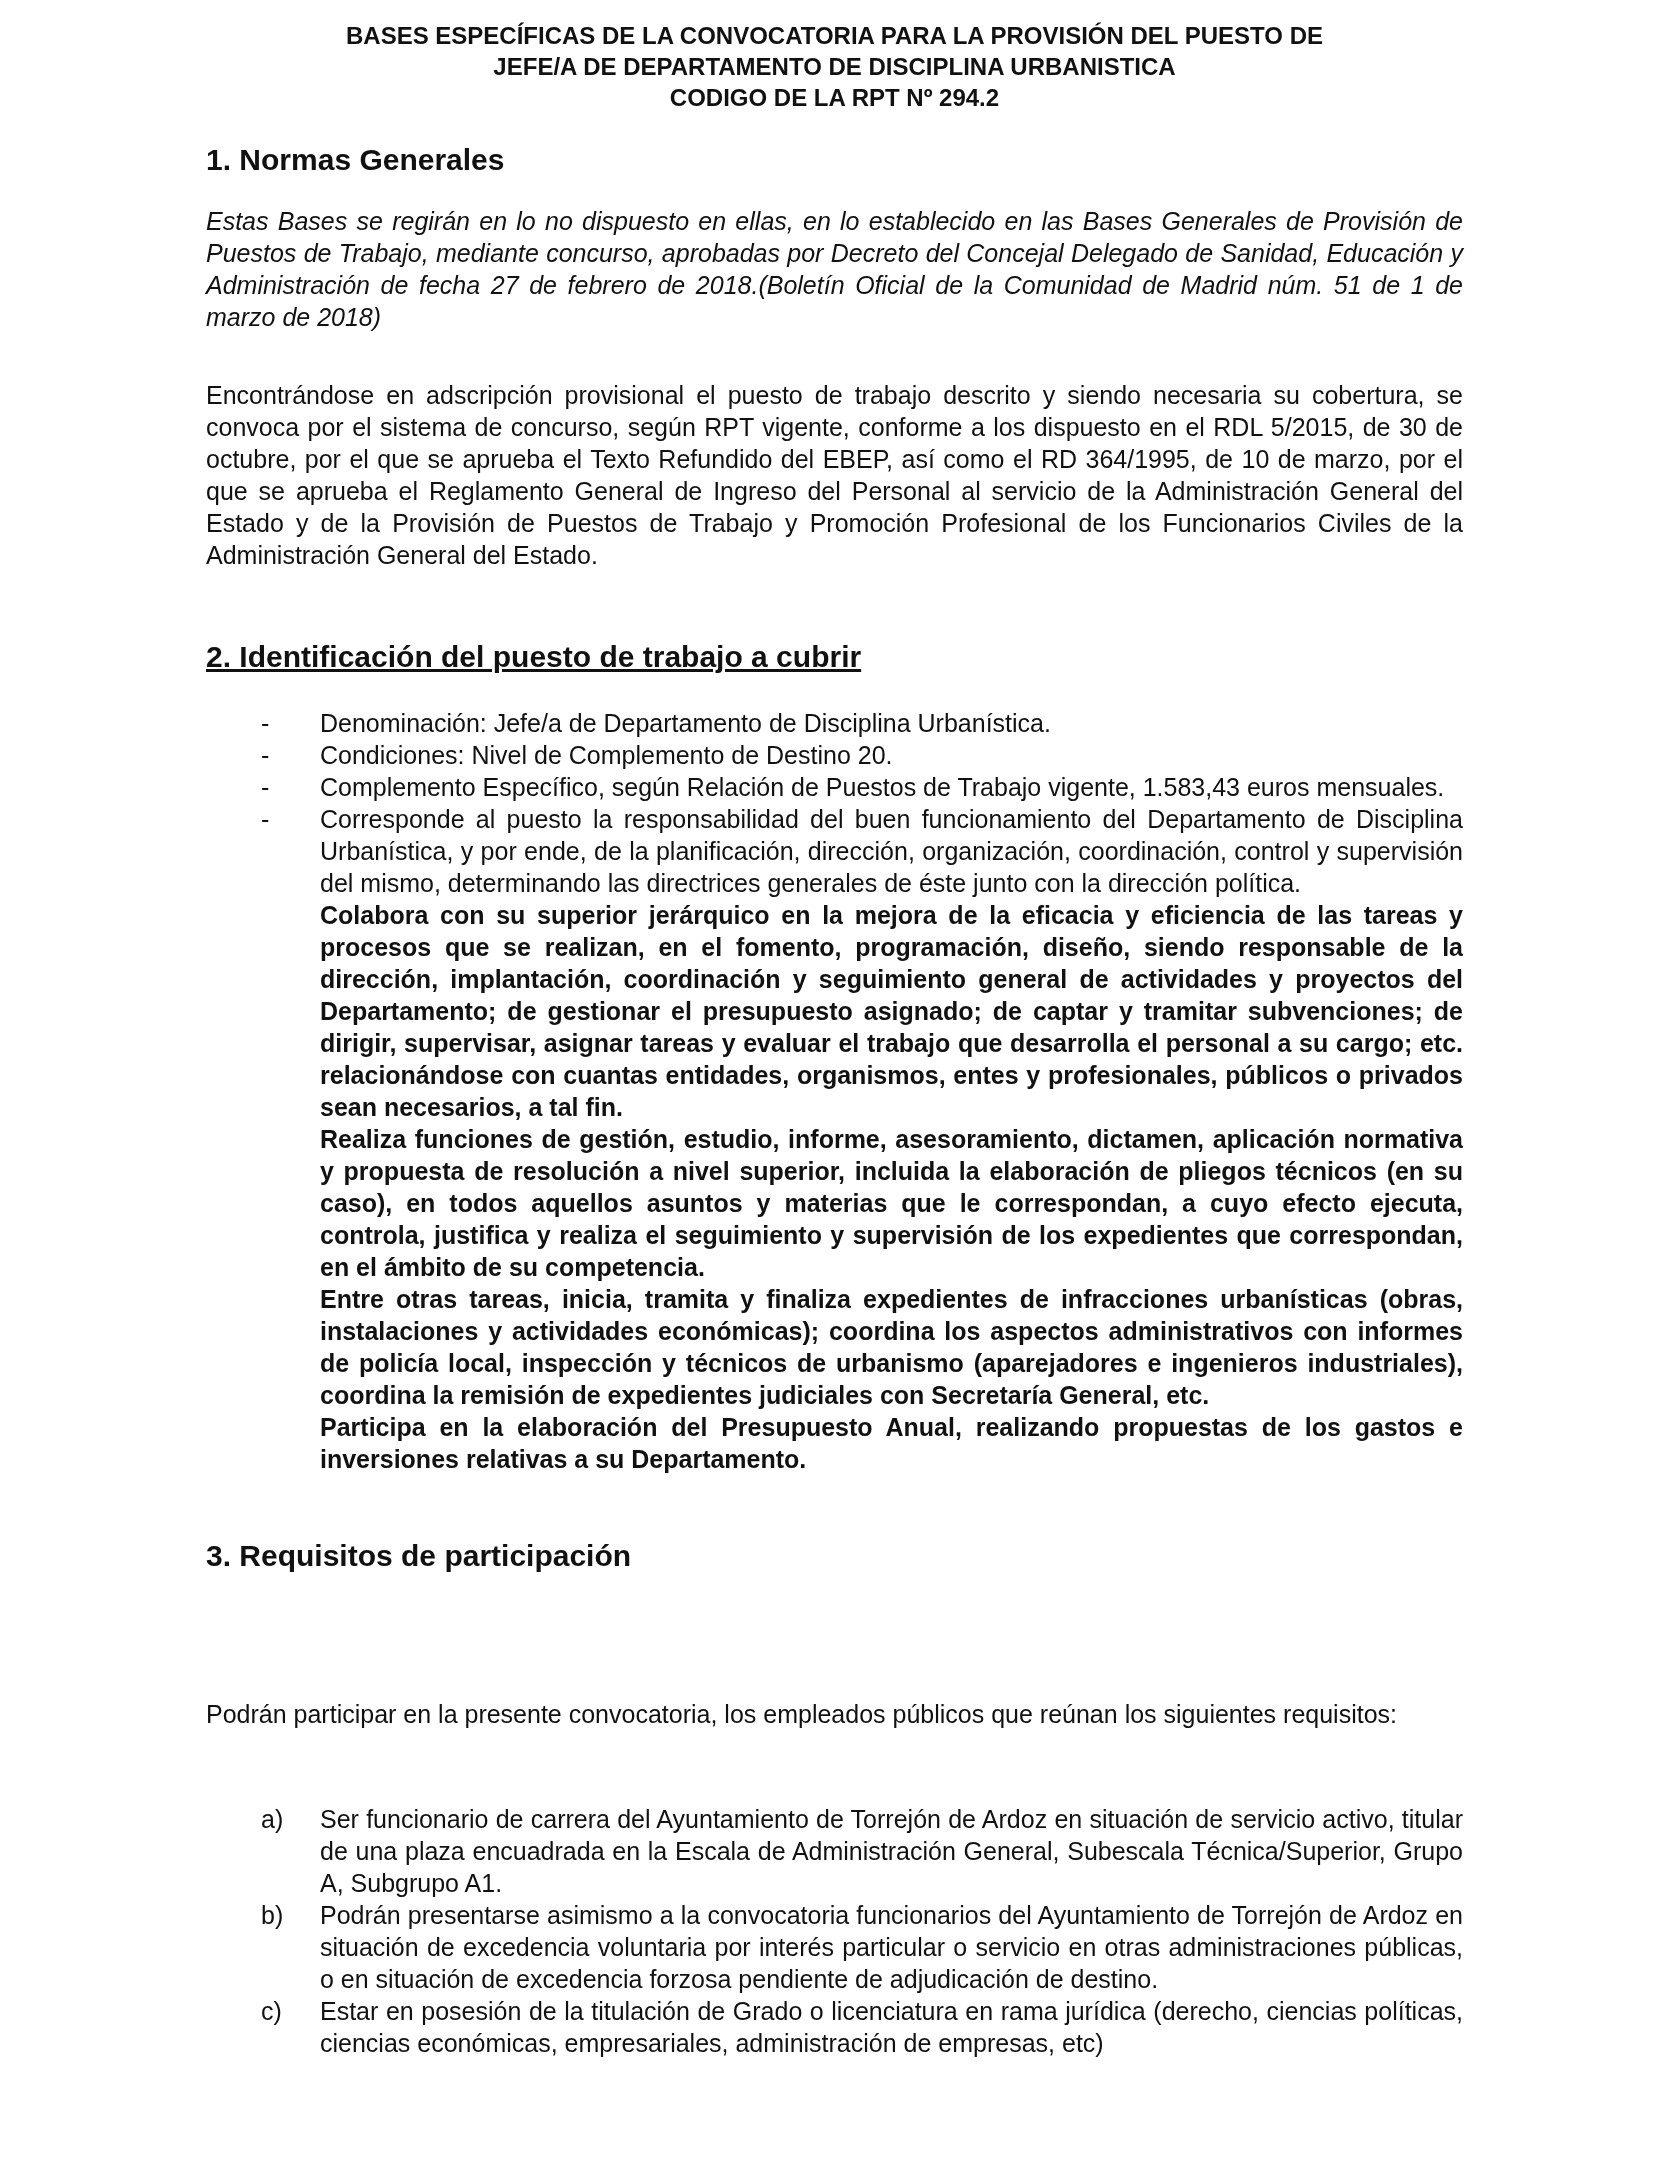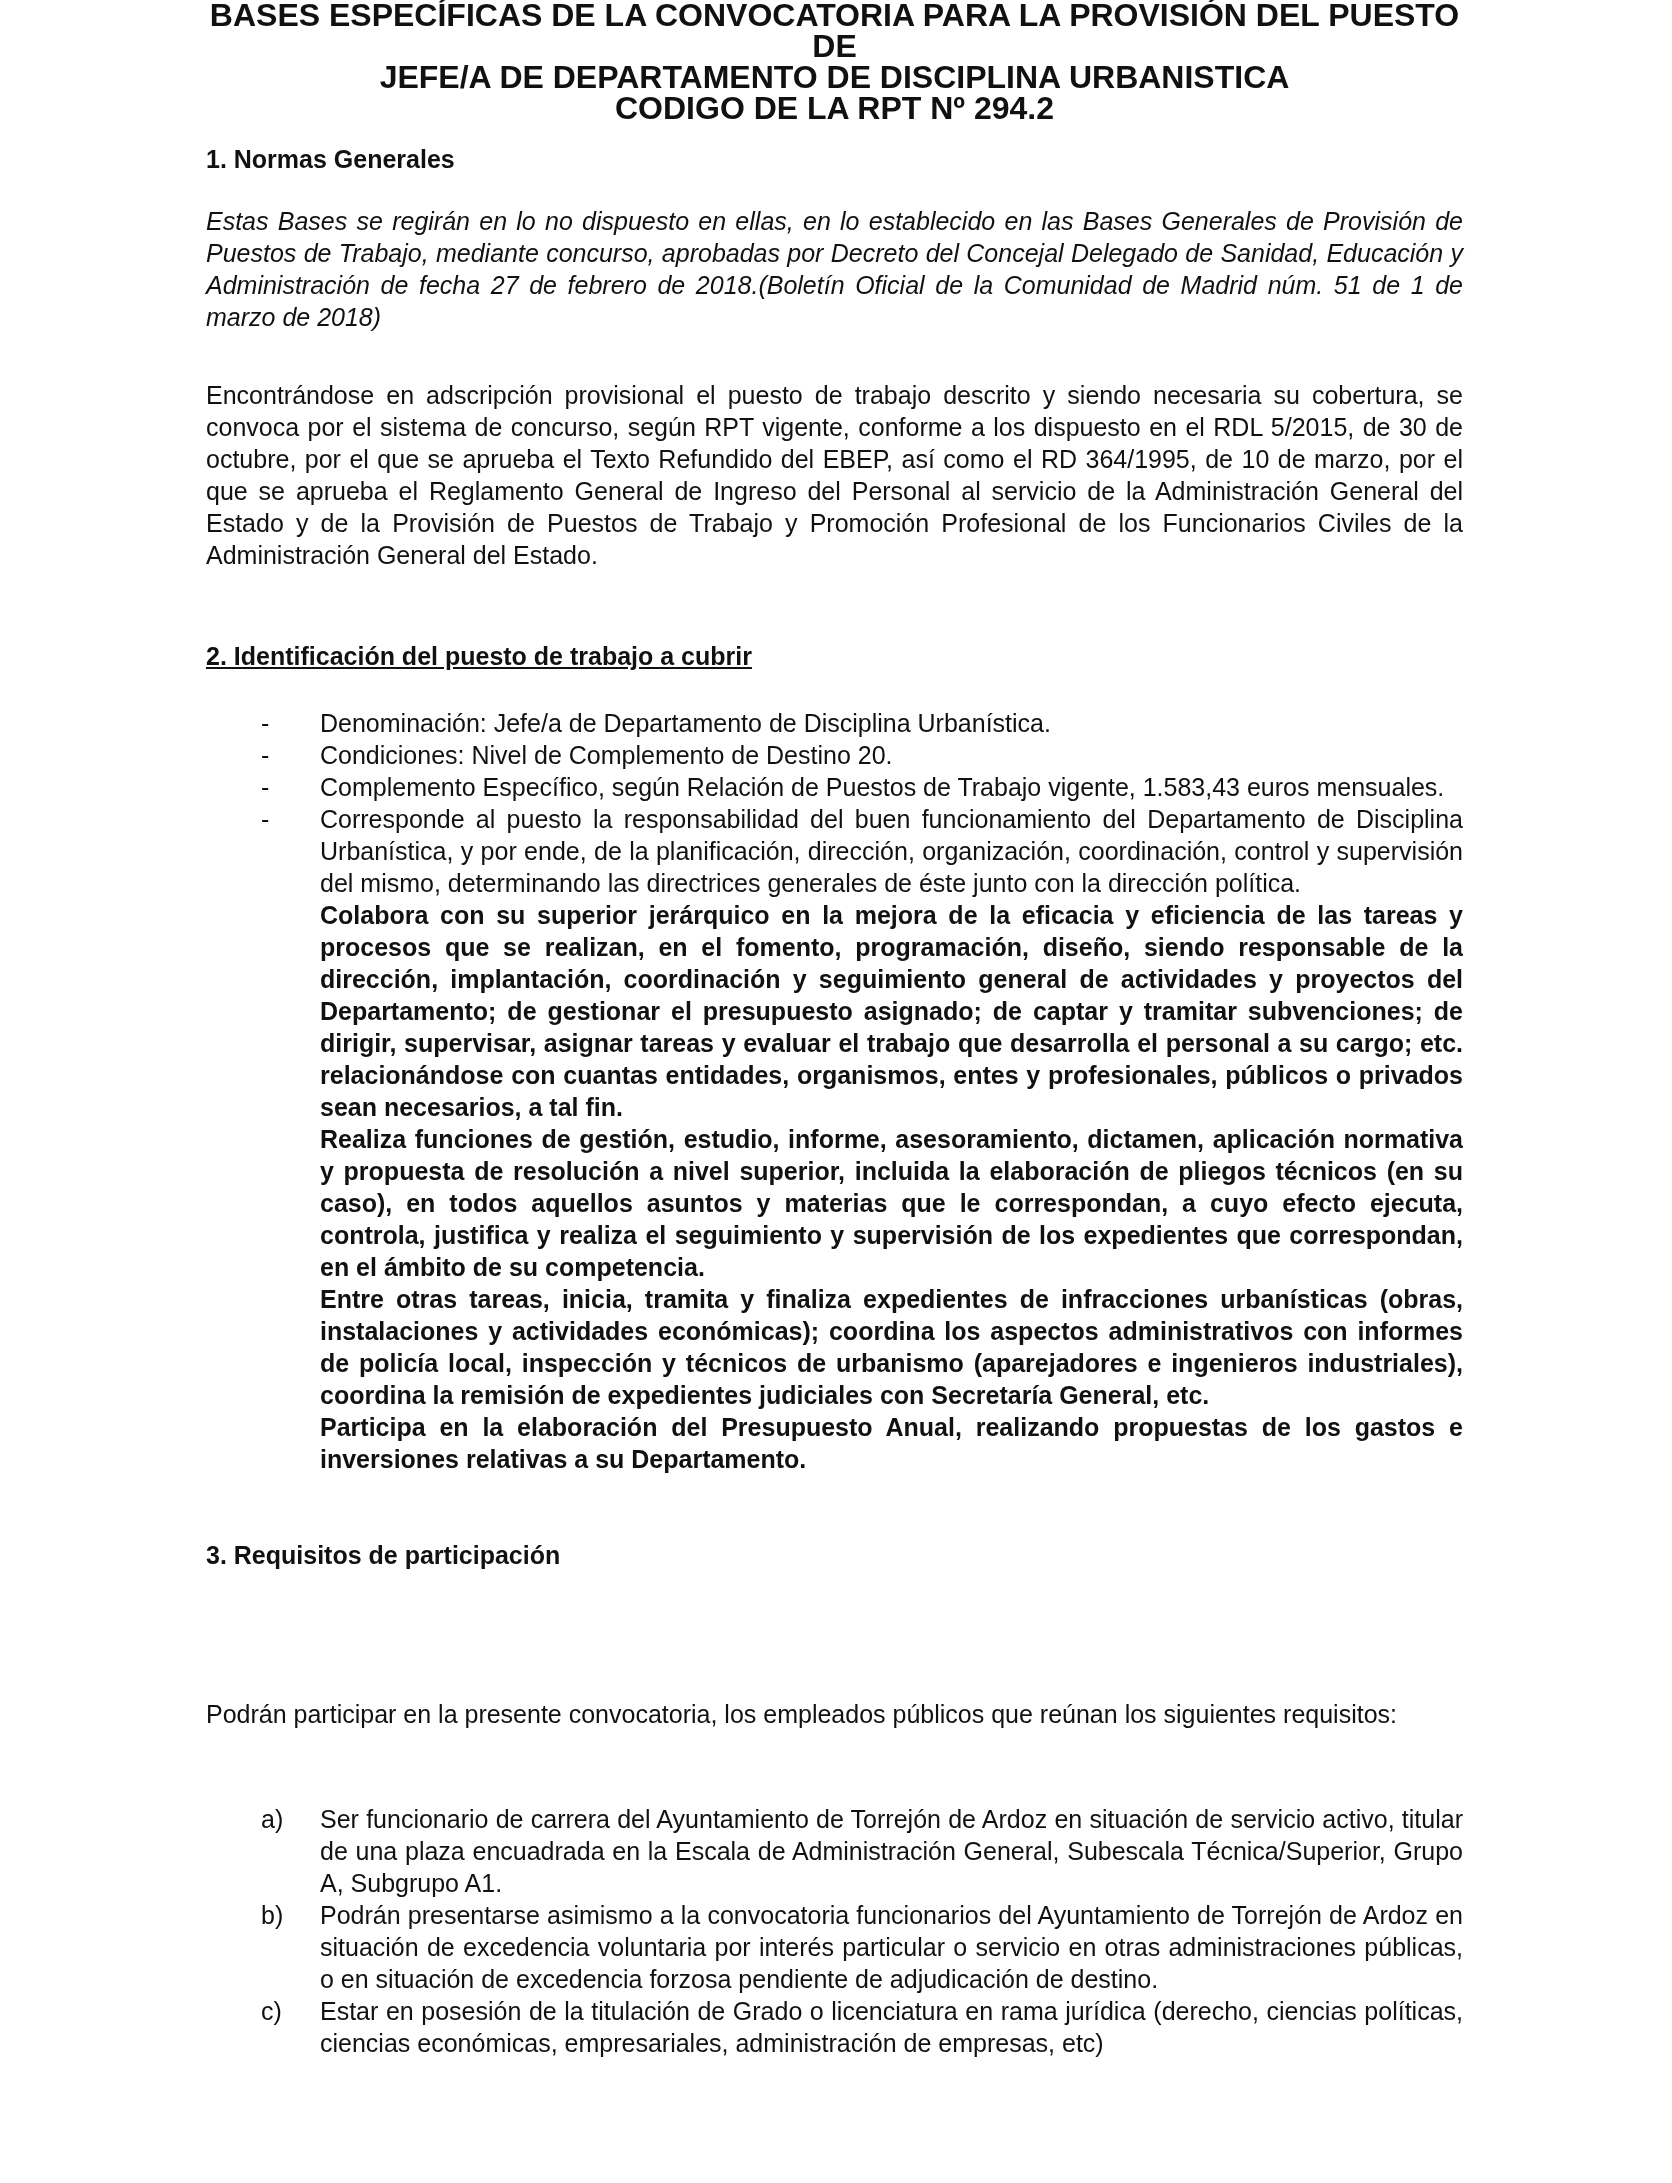--- a/index.html
+++ b/index.html
@@ -1,20 +1,20 @@
 <!DOCTYPE html>
 <html style="font-size:12px"><head>
 <meta charset="utf-8">
 <style>
   html, body { margin:0; padding:0; background:#ffffff; }
   body { width:1672px; height:2183px; position:relative; overflow:hidden;
          font-family:"Liberation Sans", sans-serif; color:#111; }
   .page { position:absolute; left:206px; top:0; width:1257px; }
-  .title { text-align:center; font-weight:bold; font-size:32px; line-height:31px; margin-top:0; }
-  h2 { font-size:25px; font-weight:bold; line-height:31px; margin:0; }
+  .title { text-align:center; font-weight:bold; font-size:24px; line-height:31px; margin-top:20px; }
+  h2 { font-size:30px; font-weight:bold; line-height:31px; margin:0; }
   p { font-size:25px; line-height:32px; margin:0; text-align:justify; text-align-last:left; }
   .sec1 { position:absolute; top:144px; }
   .p1 { position:absolute; top:205px; width:1257px;font-style:italic; }
   .p2 { position:absolute; top:379px; width:1257px; }
   .sec2 { position:absolute; top:641px;text-decoration:underline; }
   .list2 { position:absolute; top:707px; left:0; width:1257px; }
   .item { position:relative; padding-left:114px; }
   .marker { position:absolute; left:55px; top:0; font-size:25px; line-height:32px; }
   .sub { padding-left:114px;font-weight:bold; }
   .sec3 { position:absolute; top:1540px; }

